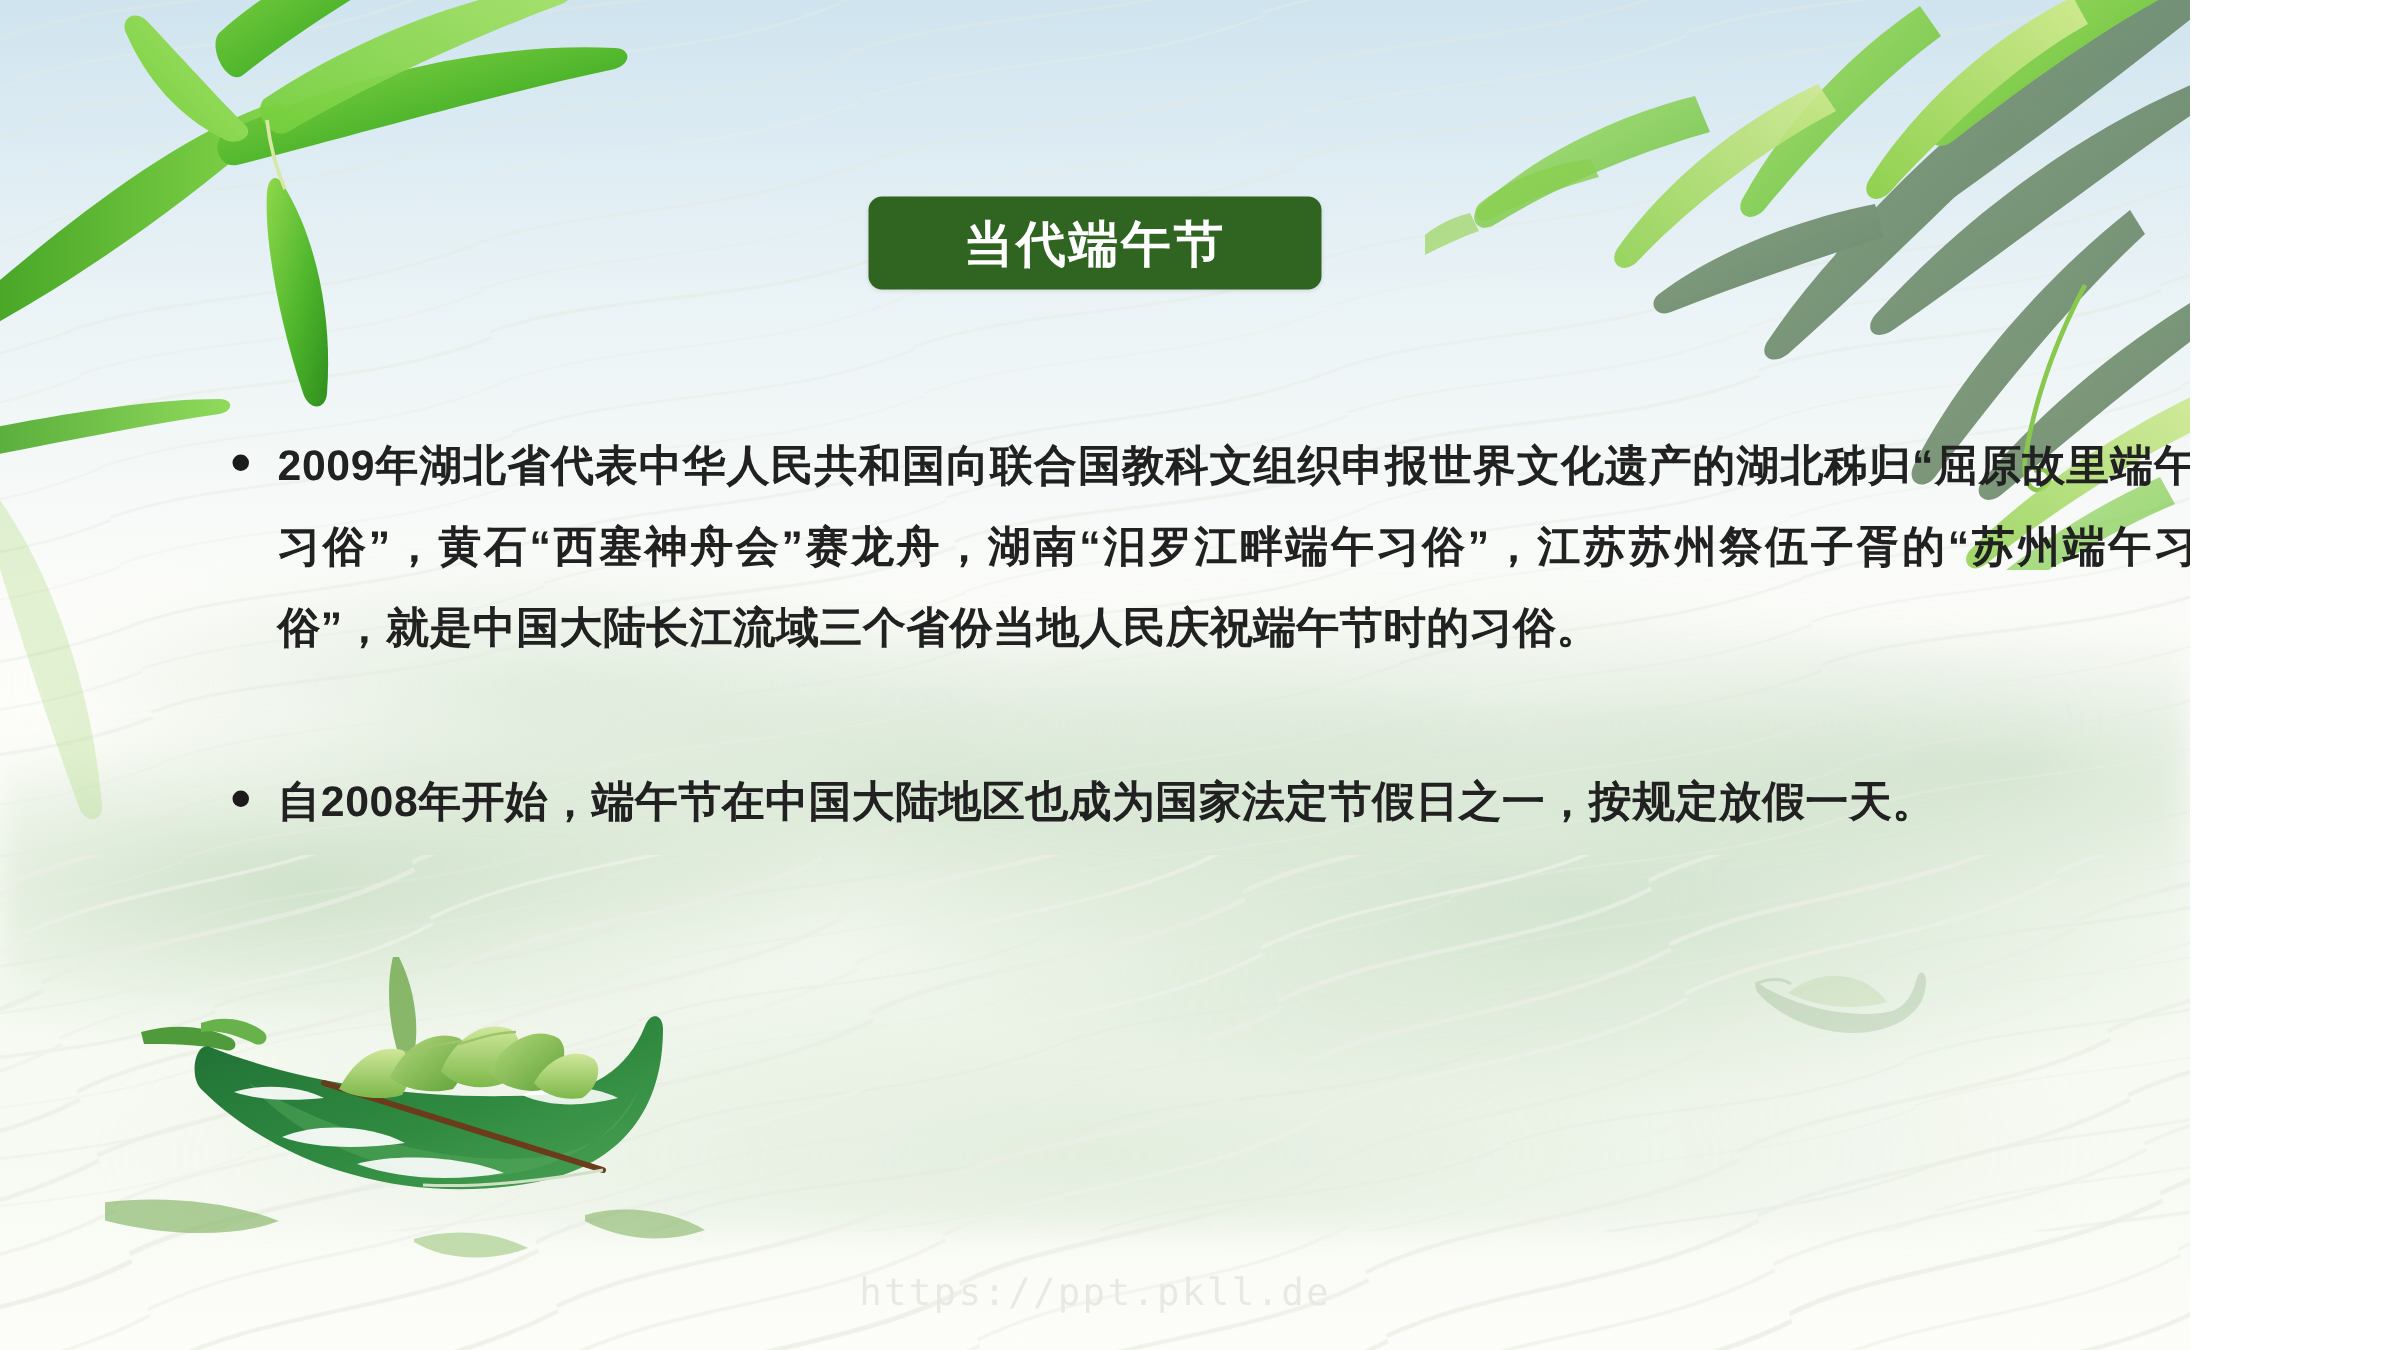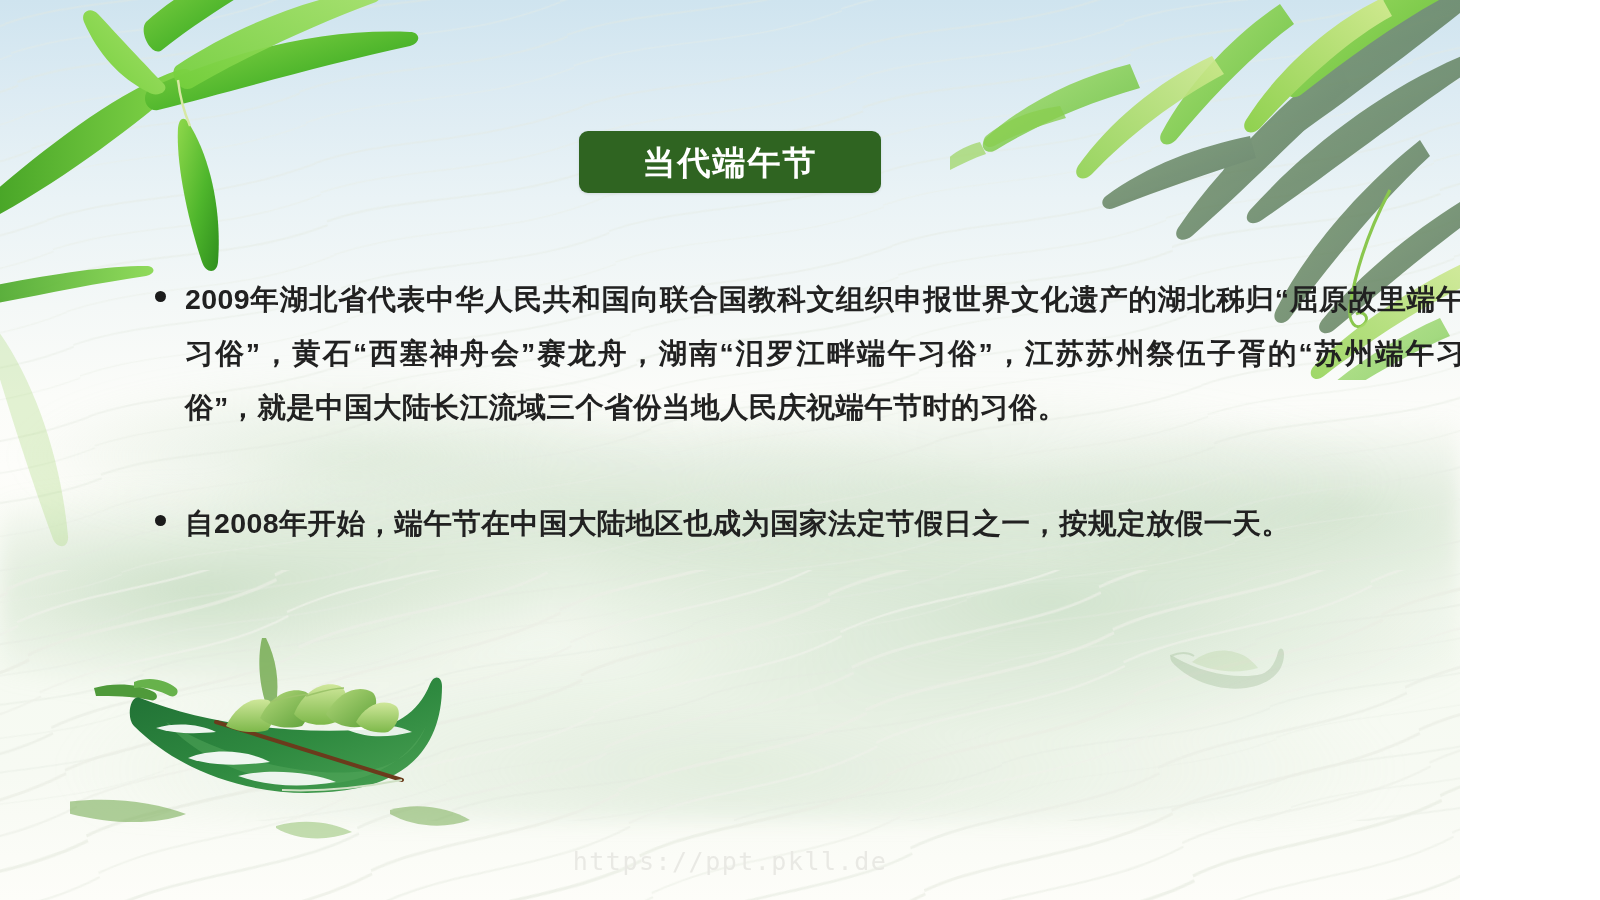--- a/index.html
+++ b/index.html
@@ -92,21 +92,21 @@
     font-weight:bold;
     letter-spacing:2px;
     line-height:1;
     white-space:nowrap;
   }
 
   
   .content{
     position:absolute;
     left:155px;
-    top:272px;
+    top:284px;
     width:1310px;
   }
   .bullet-block{
     position:relative;
     display:flex;
     align-items:flex-start;
   }
   .bullet-block + .bullet-block{ margin-top:0;justify-content:center; }
   .block-gap{ height:62px; }
 

